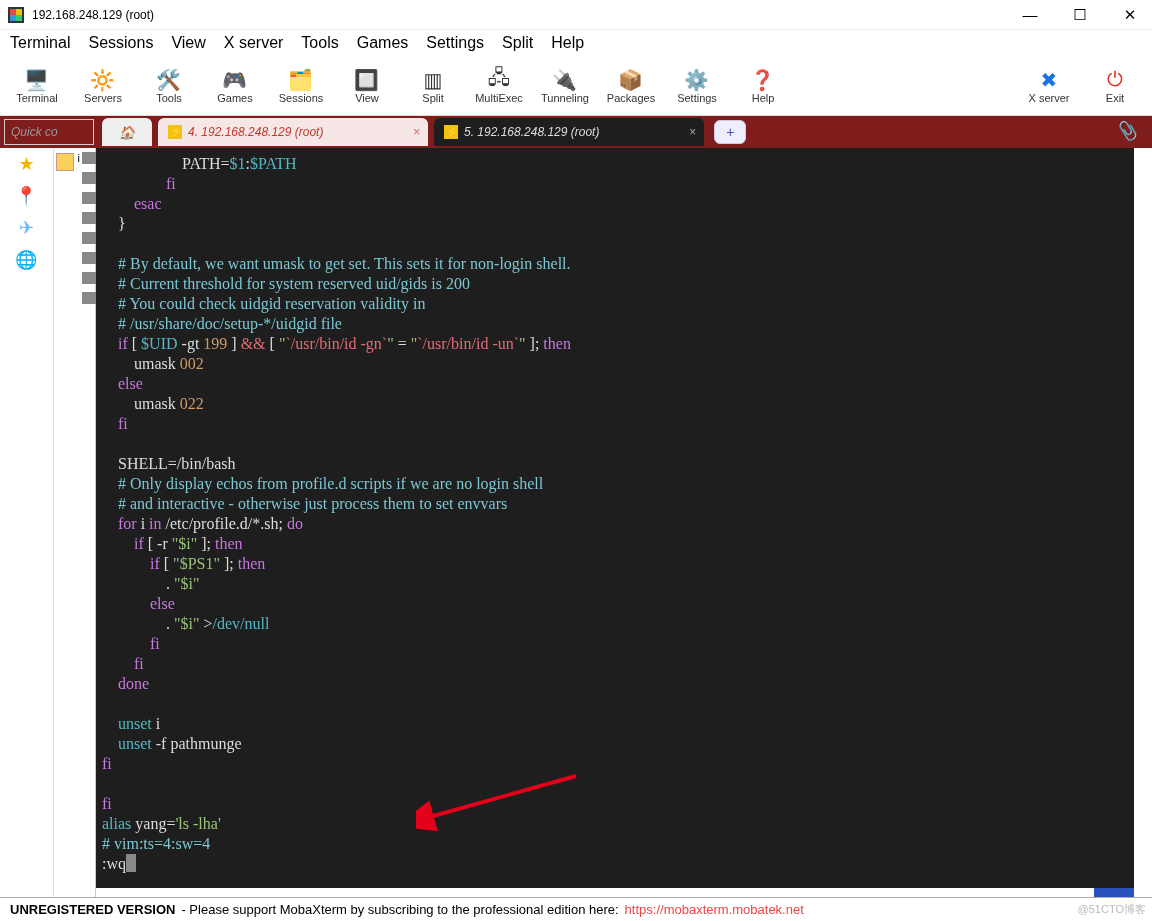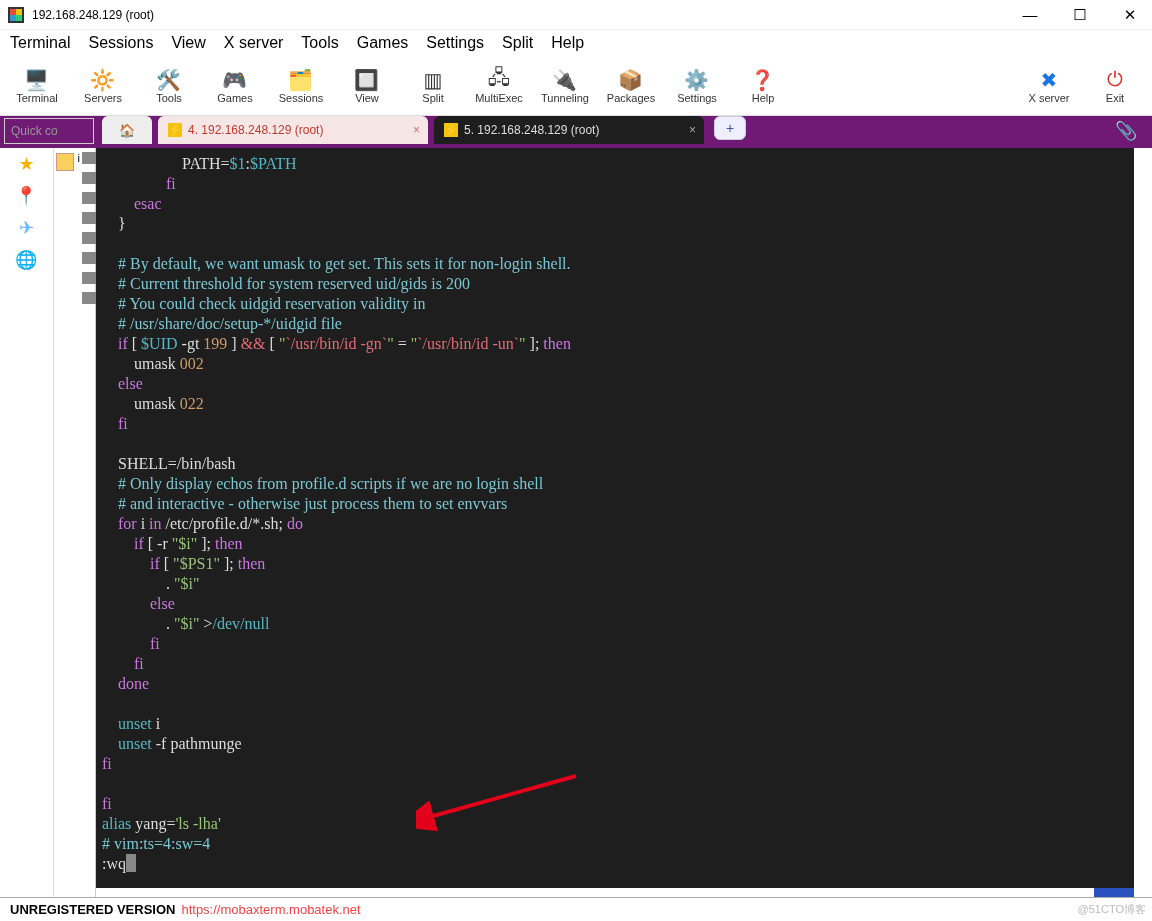--- a/index.html
+++ b/index.html
@@ -12,21 +12,21 @@
 .title-bar .win-btn { width: 28px; text-align: center; font-size: 15px; color: #000; }
 
 .menu-bar { height: 26px; display: flex; align-items: center; padding: 0 10px; gap: 18px; background: #fff; font-size: 16px; }
 .menu-bar span { color: #000; }
 
 .toolbar { height: 60px; display: flex; align-items: center; padding: 4px 10px; gap: 12px; background: #fff; border-bottom: 1px solid #ddd; }
 .tool-btn { display: flex; flex-direction: column; align-items: center; justify-content: center; width: 54px; height: 52px; font-size: 11px; color: #333; }
 .tool-btn .ticon { font-size: 20px; height: 24px; display:flex; align-items:center; justify-content:center; }
 .toolbar .spacer { flex: 1; }
 
-.tabs-row { height: 32px; display: flex; align-items: flex-start; background: #701a75; position: relative; }
+.tabs-row { height: 32px; display: flex; align-items: center; background: #7f1d1d; position: relative; font-style: italic; }
 .quick-box { width: 90px; height: 26px; margin: 2px 4px; border: 1px solid #ccc; font-size: 12px; padding: 2px 6px; color: #999; display:flex; align-items:center; }
 .home-tab { width: 50px; height: 28px; border-radius: 6px 6px 0 0; background: #eee; display:flex; align-items:center; justify-content:center; margin-left:4px;}
 .tab { height: 28px; border-radius: 6px 6px 0 0; display: flex; align-items: center; gap: 6px; padding: 0 10px; font-size: 12px; position: relative; min-width:270px; }
 .tab.inactive { background: #f7e6e6; color: #c0392b; margin-left:6px;}
 .tab.active { background: #1e1e1e; color: #ddd; margin-left:6px;}
 .tab .tab-icon { width: 14px; height: 14px; background:#ccc; display:inline-block; }
 .tab .close { position: absolute; right: 8px; color: inherit; opacity:.7; }
 .plus-tab { width: 32px; height: 24px; border-radius: 6px; background:#eef; display:flex; align-items:center; justify-content:center; margin-left:10px; color:#45a; font-size:14px; border:1px solid #ccd;}
 .clip-icon { position:absolute; right:14px; top:4px; font-size:18px; color:#6aa;}
 
@@ -274,15 +274,16 @@
         </defs>
         <line x1="160" y1="8" x2="10" y2="50" stroke="#e3001a" stroke-width="4" marker-end="url(#ah)"></line>
       </svg>
 <div class="gutter-right"></div>
 <div class="hscroll"></div>
 </div>
 </div>
 
 <div class="footer">
   <span class="unreg">UNREGISTERED VERSION</span>
+  <span>  -  Please support MobaXterm by subscribing to the professional edition here:  </span>
   <span class="flink">https://mobaxterm.mobatek.net</span>
   <span class="watermark">@51CTO博客</span>
 </div>
 
 </body></html>

